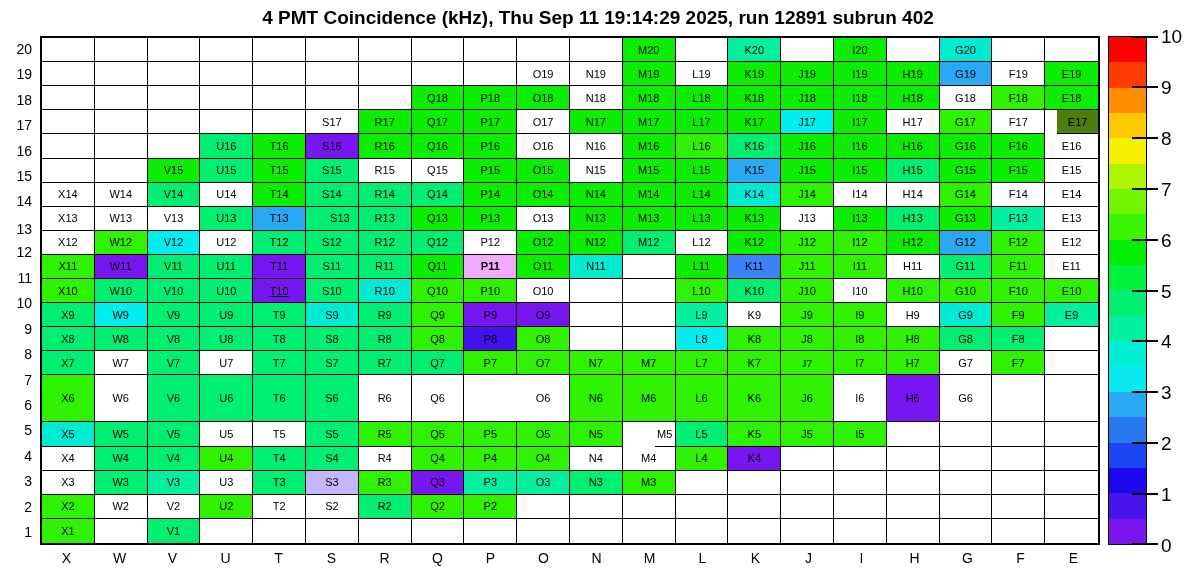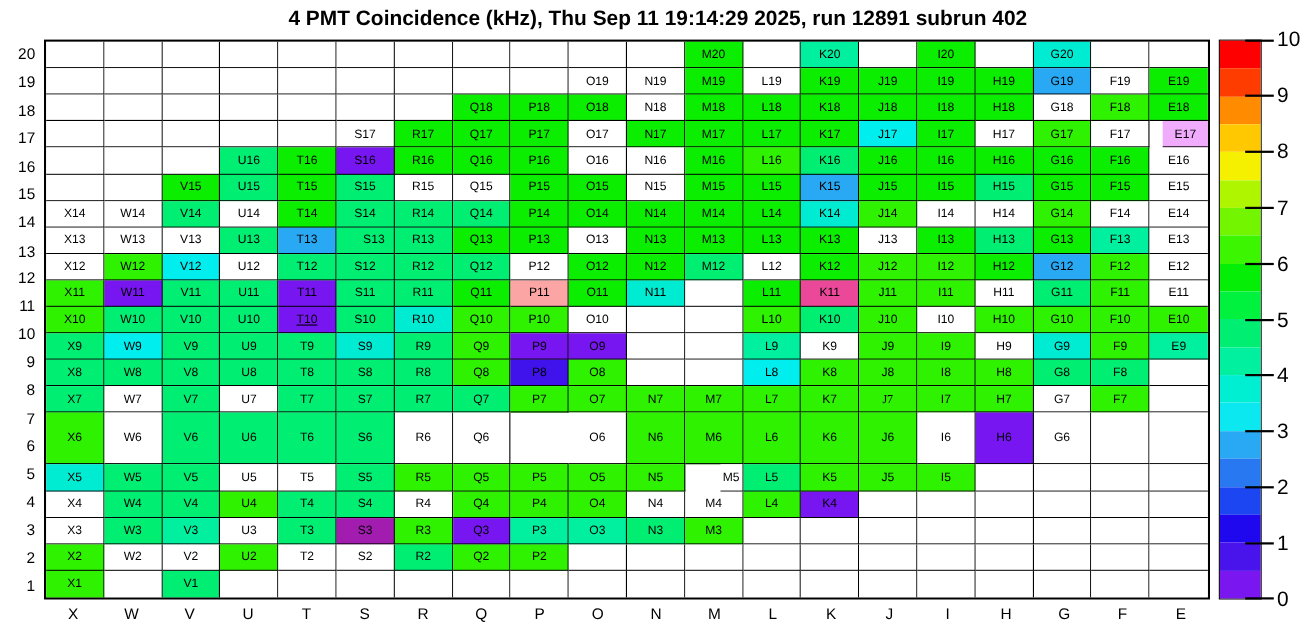--- a/index.html
+++ b/index.html
@@ -120,21 +120,21 @@
     <div class="cell" style="background: rgb(255, 255, 255);">O17</div>
     <div class="cell" style="background: rgb(11, 238, 0);">N17</div>
     <div class="cell" style="background: rgb(11, 238, 0);">M17</div>
     <div class="cell" style="background: rgb(11, 238, 0);">L17</div>
     <div class="cell" style="background: rgb(11, 238, 0);">K17</div>
     <div class="cell" style="background: rgb(0, 238, 238);">J17</div>
     <div class="cell" style="background: rgb(11, 238, 0);">I17</div>
     <div class="cell" style="background: rgb(255, 255, 255);">H17</div>
     <div class="cell" style="background: rgb(46, 242, 0);">G17</div>
     <div class="cell" style="background: rgb(255, 255, 255);">F17</div>
-    <div class="cell no-r" style="background: #f0abfc; margin-left: 12px;">E17</div>
+    <div class="cell no-r" style="background: #4d7c0f; margin-left: 12px;">E17</div>
     <div class="cell" style="background: rgb(255, 255, 255);"></div>
     <div class="cell" style="background: rgb(255, 255, 255);"></div>
     <div class="cell" style="background: rgb(255, 255, 255);"></div>
     <div class="cell" style="background: rgb(0, 238, 114);">U16</div>
     <div class="cell" style="background: rgb(11, 238, 0);">T16</div>
     <div class="cell" style="background: rgb(119, 22, 240);">S16</div>
     <div class="cell" style="background: rgb(11, 238, 0);">R16</div>
     <div class="cell" style="background: rgb(11, 238, 0);">Q16</div>
     <div class="cell" style="background: rgb(11, 238, 0);">P16</div>
     <div class="cell" style="background: rgb(255, 255, 255);">O16</div>
@@ -229,26 +229,26 @@
     <div class="cell" style="background: rgb(46, 242, 0);">F12</div>
     <div class="cell no-r" style="background: rgb(255, 255, 255);">E12</div>
     <div class="cell" style="background: rgb(46, 242, 0);">X11</div>
     <div class="cell" style="background: rgb(119, 22, 240);">W11</div>
     <div class="cell" style="background: rgb(0, 238, 114);">V11</div>
     <div class="cell" style="background: rgb(0, 238, 114); text-align: center;">U11</div>
     <div class="cell" style="background: rgb(119, 22, 240);">T11</div>
     <div class="cell" style="background: rgb(0, 238, 114);">S11</div>
     <div class="cell" style="background: rgb(0, 238, 114);">R11</div>
     <div class="cell" style="background: rgb(11, 238, 0);">Q11</div>
-    <div class="cell" style="background: #fca5a5;">P11</div>
+    <div class="cell" style="background: #f0abfc; font-weight: bold;">P11</div>
     <div class="cell" style="background: rgb(11, 238, 0);">O11</div>
     <div class="cell" style="background: rgb(0, 236, 210);">N11</div>
     <div class="cell" style="background: rgb(255, 255, 255);"></div>
     <div class="cell" style="background: rgb(11, 238, 0);">L11</div>
-    <div class="cell" style="background: #ec4899;">K11</div>
+    <div class="cell" style="background: #3b82f6;">K11</div>
     <div class="cell" style="background: rgb(46, 242, 0);">J11</div>
     <div class="cell" style="background: rgb(46, 242, 0);">I11</div>
     <div class="cell" style="background: rgb(255, 255, 255);">H11</div>
     <div class="cell" style="background: rgb(0, 238, 114);">G11</div>
     <div class="cell" style="background: rgb(46, 242, 0);">F11</div>
     <div class="cell no-r" style="background: rgb(255, 255, 255);">E11</div>
     <div class="cell" style="background: rgb(46, 242, 0);">X10</div>
     <div class="cell" style="background: rgb(0, 238, 114);">W10</div>
     <div class="cell" style="background: rgb(0, 238, 114);">V10</div>
     <div class="cell" style="background: rgb(0, 238, 114);">U10</div>
@@ -386,21 +386,21 @@
     <div class="cell" style="background: rgb(255, 255, 255);"></div>
     <div class="cell" style="background: rgb(255, 255, 255);"></div>
     <div class="cell" style="background: rgb(255, 255, 255);"></div>
     <div class="cell" style="background: rgb(255, 255, 255);"></div>
     <div class="cell no-r" style="background: rgb(255, 255, 255);"></div>
     <div class="cell" style="background: rgb(255, 255, 255);">X3</div>
     <div class="cell" style="background: rgb(0, 238, 114);">W3</div>
     <div class="cell" style="background: rgb(0, 240, 160);">V3</div>
     <div class="cell" style="background: rgb(255, 255, 255);">U3</div>
     <div class="cell" style="background: rgb(0, 238, 114);">T3</div>
-    <div class="cell" style="background: #a21caf;">S3</div>
+    <div class="cell" style="background: #c4b5fd;">S3</div>
     <div class="cell" style="background: rgb(46, 242, 0);">R3</div>
     <div class="cell" style="background: rgb(119, 22, 240);">Q3</div>
     <div class="cell" style="background: rgb(0, 240, 160);">P3</div>
     <div class="cell" style="background: rgb(0, 240, 160);">O3</div>
     <div class="cell" style="background: rgb(0, 238, 114);">N3</div>
     <div class="cell" style="background: rgb(46, 242, 0);">M3</div>
     <div class="cell" style="background: rgb(255, 255, 255);"></div>
     <div class="cell" style="background: rgb(255, 255, 255);"></div>
     <div class="cell" style="background: rgb(255, 255, 255);"></div>
     <div class="cell" style="background: rgb(255, 255, 255);"></div>

